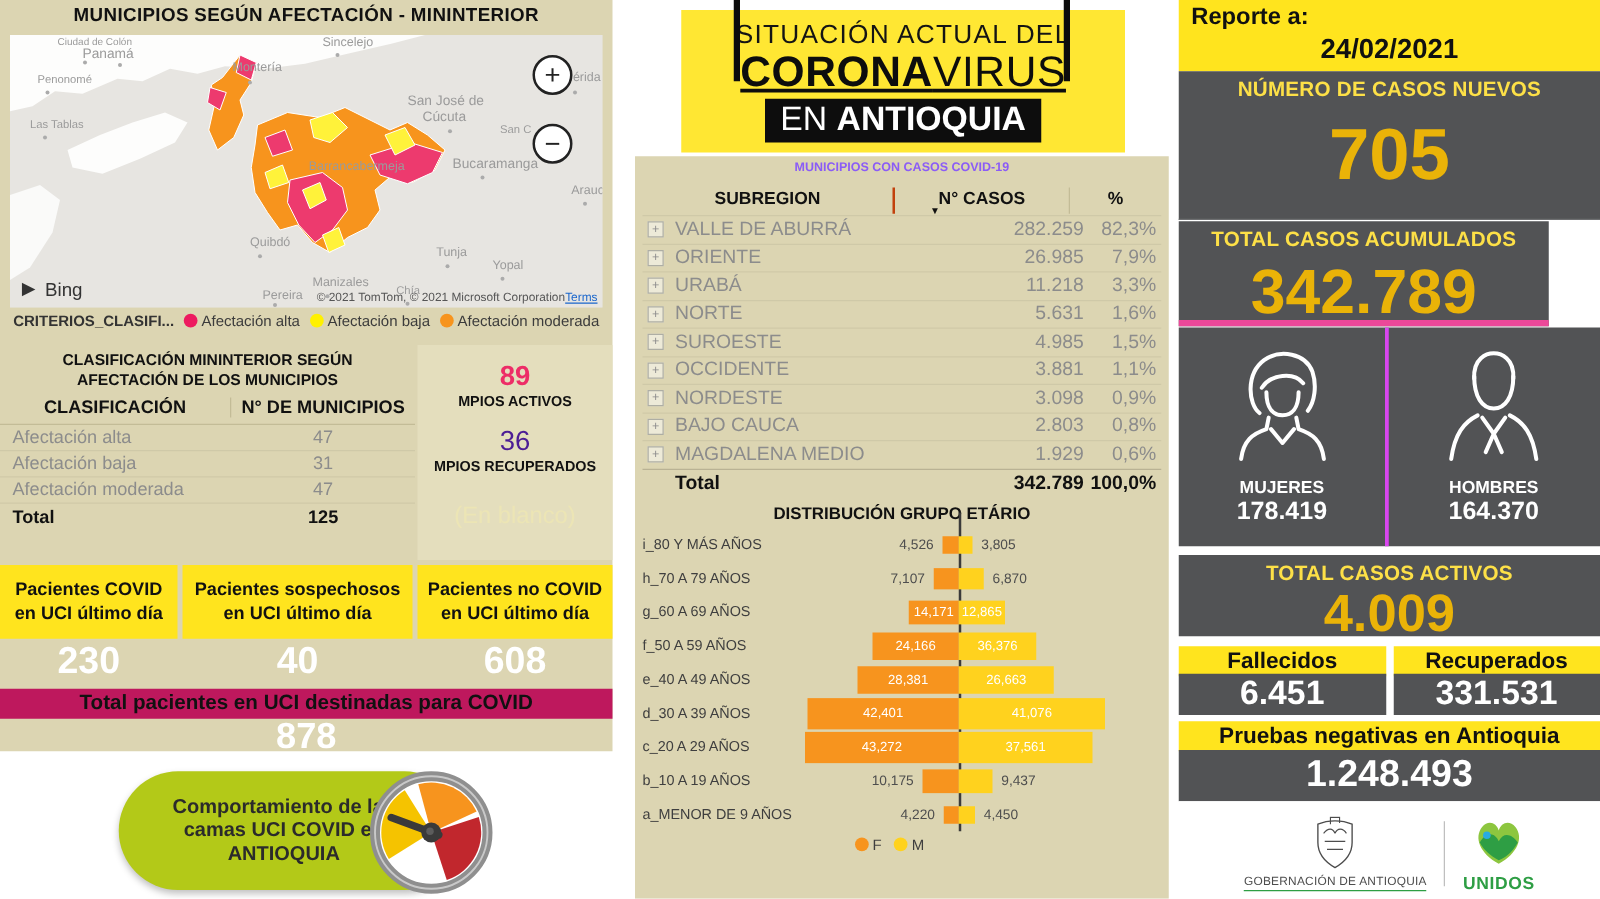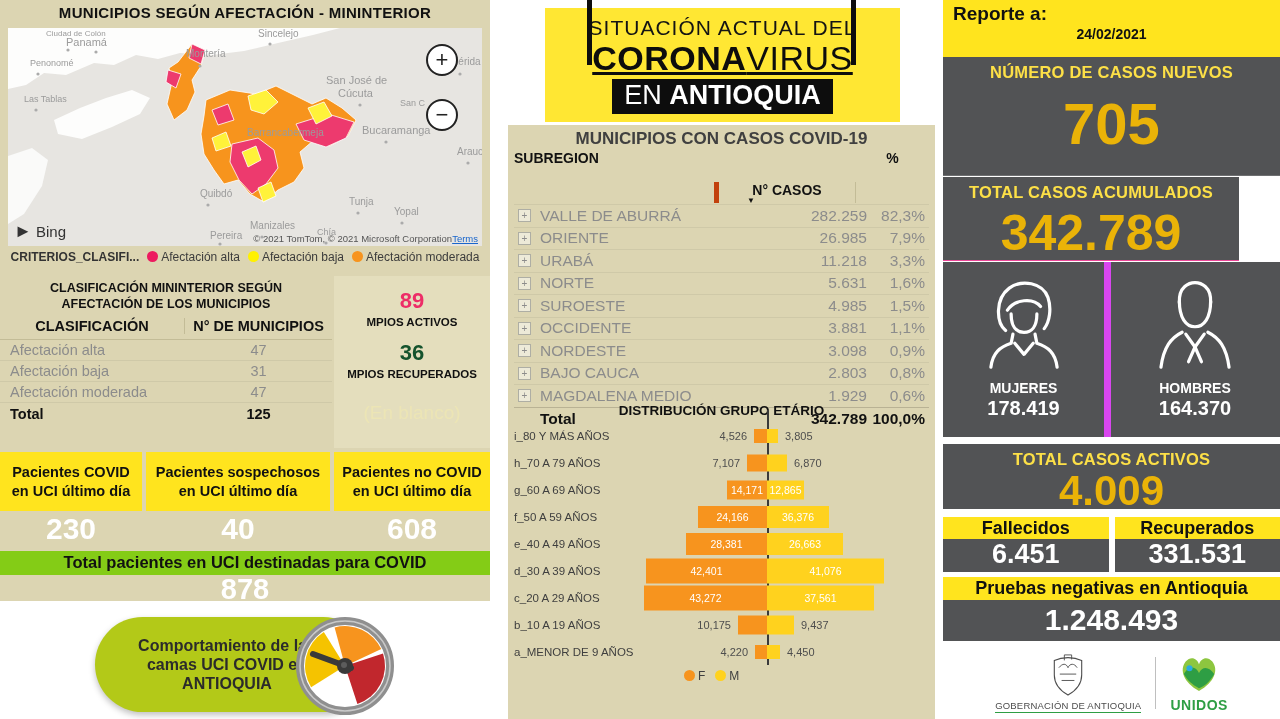--- a/index.html
+++ b/index.html
@@ -27,53 +27,53 @@
   .cls-head .c1 { width:185px; text-align:center; border-right:1px solid #c3bc97; }
   .cls-head .c2 { flex:1; text-align:center; }
   .cls-row { display:flex; font-size:14.5px; color:#8c8c8c; padding:2px 0; border-bottom:1px solid #cfc9a8; }
   .cls-row .c1 { width:185px; padding-left:10px; }
   .cls-row .c2 { flex:1; text-align:center; }
   .cls-total { display:flex; font-size:14.5px; color:#111; font-weight:bold; padding:3px 0; }
   .cls-total .c1 { width:185px; padding-left:10px; }
   .cls-total .c2 { flex:1; text-align:center; }
   .classif-right { position:absolute; left:334px; top:0; width:156px; height:172px; background:#E4DEBD; text-align:center; }
   .mp-num-pink { margin-top:12px; font-size:22px; font-weight:bold; color:#ED2D67; }
-  .mp-num-orange { margin-top:12px; font-size:22px; font-weight:bold; color:#14532d; }
+  .mp-num-orange { margin-top:12px; font-size:22px; font-weight:normal; color:#4c1d95; }
   .mp-lbl { font-size:11.5px; font-weight:bold; color:#111; margin-top:2px; }
   .mp-blank { margin-top:22px; font-size:19px; color:#ECE5B5; }
 
   .uci-cards { position:absolute; left:0; top:452px; width:490px; display:flex; gap:4px; }
   .uci-card { display:flex; flex-direction:column; }
   .uci-card .hd { background:#FFE41E; height:59px; display:flex; align-items:center; justify-content:center; text-align:center; font-weight:bold; font-size:14.5px; color:#111; line-height:1.25; padding:14px 6px; }
   .uci-card .vl { height:37px; text-align:center; font-size:30px; font-weight:bold; color:#fff; line-height:36px; }
-  .uci-total-bar { position:absolute; left:0; top:551px; width:490px; background:#84cc16; text-align:center; font-weight:bold; font-size:16.5px; color:#111; padding:2px 5px 3px; }
+  .uci-total-bar { position:absolute; left:0; top:551px; width:490px; background:#be185d; text-align:center; font-weight:bold; font-size:16.5px; color:#111; padding:2px 5px 3px; }
   .uci-total-val { position:absolute; left:0; top:573px; width:490px; text-align:center; font-size:29px; font-weight:bold; color:#fff; }
 
   .uci-pill { position:absolute; left:95px; top:617px; width:276px; height:95px; background:#B3C918; border-radius:48px; box-shadow:0 3px 6px rgba(0,0,0,.25); display:flex; align-items:center; }
   .uci-pill .txt { width:230px; padding-left:34px; text-align:center; font-weight:bold; font-size:16px; color:#2b2b2b; line-height:1.2; }
   .gauge { position:absolute; left:295px; top:616px; }
 
   
   .center-col { position:absolute; left:508px; top:0; width:427px; height:719px; background:#fff; }
   .center-tan { position:absolute; left:0; top:125px; width:427px; height:594px; background:#DCD5B2; }
   .banner { position:absolute; left:37px; top:8px; width:355px; height:114px; background:#FFE733; display:flex; align-items:center; justify-content:center; }
   .banner .bar { position:absolute; top:6px; bottom:6px; width:5px; background:#0d0d0d; }
   .banner .bar.l { left:42px; } .banner .bar.r { right:44px; }
   .banner-inner { text-align:center; }
   .bn1 { font-size:21px; font-weight:500; color:#141414; letter-spacing:1px; }
   .bn2 { font-size:34px; color:#0d0d0d; letter-spacing:.5px; margin-top:-1px;text-decoration:underline; }
   .bn2 .hv { font-weight:800; } .bn2 .lt { font-weight:300; }
   .bn3 { display:inline-block; background:#0d0d0d; color:#fff; font-size:27px; padding:1px 12px 3px; margin-top:1px; }
   .bn3 .lt { font-weight:300; } .bn3 .hv { font-weight:800; }
 
-  .muni-title { position:absolute; left:0; top:129px; width:427px; text-align:center; font-weight:bold; font-size:17px; color:#404040; }
+  .muni-title { position:absolute; left:0; top:129px; width:427px; text-align:center; font-weight:bold; font-size:10px; color:#8b5cf6; }
   .muni-table { position:absolute; left:6px; top:147px; width:415px; }
   .mt-head { display:flex; font-weight:bold; font-size:14px; color:#111; padding:3px 0 1px; }
-  .mt-head .h-name { width:200px; }
-  .mt-head .h-casos { width:142px; text-align:center; border-left:5px solid #c2410c; border-right:1px solid #c3bc97;margin-top:32px; }
+  .mt-head .h-name { width:200px; text-align:center; }
+  .mt-head .h-casos { width:142px; text-align:center; border-left:2px solid #c2410c; border-right:1px solid #c3bc97; }
   .mt-head .h-pct { flex:1; text-align:center; }
   .sort-arrow { display:block; font-size:8px; line-height:5px; color:#111; text-align:left; padding-left:28px; }
   .mt-row { display:flex; align-items:center; font-size:15.5px; color:#8c8c8c; height:22.5px; border-top:1px solid #cfc9a8; }
   .mt-row .plus { width:13px; height:13px; margin:0 9px 0 4px; border:1px solid #aeaea4; background:#EDEAD8; color:#8c8c8c; font-size:10px; line-height:11px; text-align:center; flex:none; }
   .mt-row .r-name { flex:1; }
   .mt-row .r-casos { width:110px; text-align:right; }
   .mt-row .r-pct { width:62px; text-align:right; padding-right:4px; }
   .mt-total { display:flex; align-items:center; font-size:15.5px; color:#111; font-weight:bold; height:24px; border-top:1px solid #b9b294; }
   .mt-total .r-name { flex:1; padding-left:26px; }
   .mt-total .r-casos { width:110px; text-align:right; }
@@ -91,34 +91,34 @@
   .half.R .bar { left:0; background:#FFD21E; }
   .bar .in { position:absolute; inset:0; display:flex; align-items:center; justify-content:center; color:#fff; font-size:10.5px; white-space:nowrap; }
   .out-lbl { position:absolute; top:50%; transform:translateY(-50%); font-size:11px; color:#4e4e4e; white-space:nowrap; z-index:2; }
   .age-legend { display:flex; align-items:center; gap:10px; margin:4px 0 0 170px; font-size:12px; color:#3f3f3f; }
   .age-legend .dot { width:11px; height:11px; border-radius:50%; display:inline-block; margin-right:3px; vertical-align:-1px; }
 
   
   .right-col { position:absolute; left:943px; top:0; width:337px; height:719px; }
   .rep-head { position:absolute; left:0; top:0; width:337px; height:57px; background:#FFE41E; }
   .rep-lbl { padding:3px 0 0 10px; font-size:19px; font-weight:bold; color:#111; }
-  .rep-date { text-align:center; font-size:14px; font-weight:bold; color:#111; margin-top:1px; }
+  .rep-date { text-align:center; font-size:22px; font-weight:bold; color:#111; margin-top:1px; }
   .gray { background:#525355; }
   .g1 { position:absolute; left:0; top:57px; width:337px; height:119px; border-bottom:1px solid #6e6f71; }
-  .g2 { position:absolute; left:0; top:177px; width:296px; height:84px; border-bottom:1px solid #ec4899; }
+  .g2 { position:absolute; left:0; top:177px; width:296px; height:84px; border-bottom:5px solid #ec4899; }
   .g3 { position:absolute; left:0; top:262px; width:337px; height:175px; }
   .g4 { position:absolute; left:0; top:444px; width:337px; height:65px; }
   .sec-lbl { text-align:center; color:#fde047; font-weight:bold; font-size:16.5px; padding-top:6px; letter-spacing:.2px; }
   .big-yellow { text-align:center; color:#eab308; font-weight:bold; }
   .v705 { font-size:58px; margin-top:8px; }
   .v342 { font-size:50px; margin-top:2px; }
   .v4009 { font-size:42px; margin-top:-2px; }
   .gender-row { display:flex; height:175px; }
   .gender-cell { width:168px; text-align:center; position:relative; }
-  .gender-cell.w { border-right:7px solid #d946ef; }
+  .gender-cell.w { border-right:3px solid #d946ef; }
   .gender-cell svg { margin-top:10px; }
   .gender-lbl { color:#fff; font-weight:bold; font-size:14px; margin-top:0px; }
   .gender-val { color:#fff; font-weight:bold; font-size:20px; margin-top:1px; }
   .band-pair { position:absolute; left:0; top:517px; width:337px; display:flex; gap:6px; }
   .band-pair .cell { flex:1; background:#FFE41E; text-align:center; font-weight:bold; font-size:18px; color:#111; padding:1px 0 2px; }
   .val-pair { position:absolute; left:0; top:539px; width:337px; display:flex; gap:6px; }
   .val-pair .cell { flex:1; background:#525355; text-align:center; font-weight:bold; font-size:27px; color:#fff; padding:0 0 2px; }
   .band-full { position:absolute; left:0; top:577px; width:337px; background:#FFE41E; text-align:center; font-weight:bold; font-size:18px; color:#111; padding:1px 0 2px; }
   .val-full { position:absolute; left:0; top:600px; width:337px; height:41px; background:#525355; text-align:center; font-weight:bold; font-size:30px; color:#fff; line-height:40px; }
   .logos { position:absolute; left:0; top:641px; width:337px; height:84px; background:#fff; display:flex; align-items:center; justify-content:center; gap:14px; }

